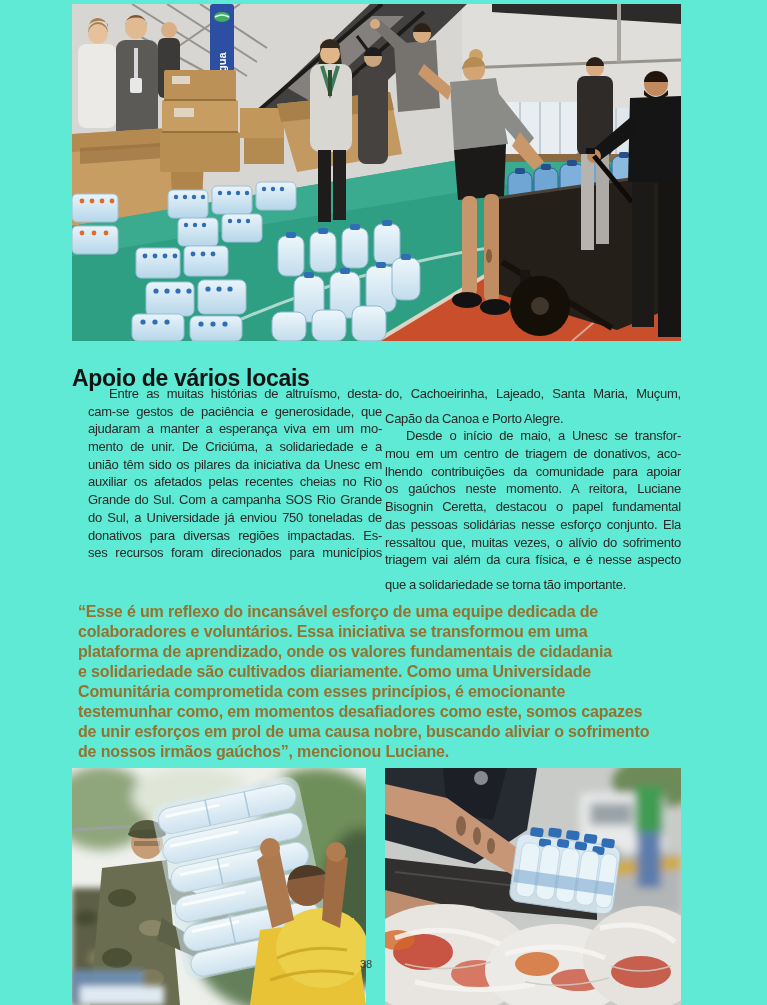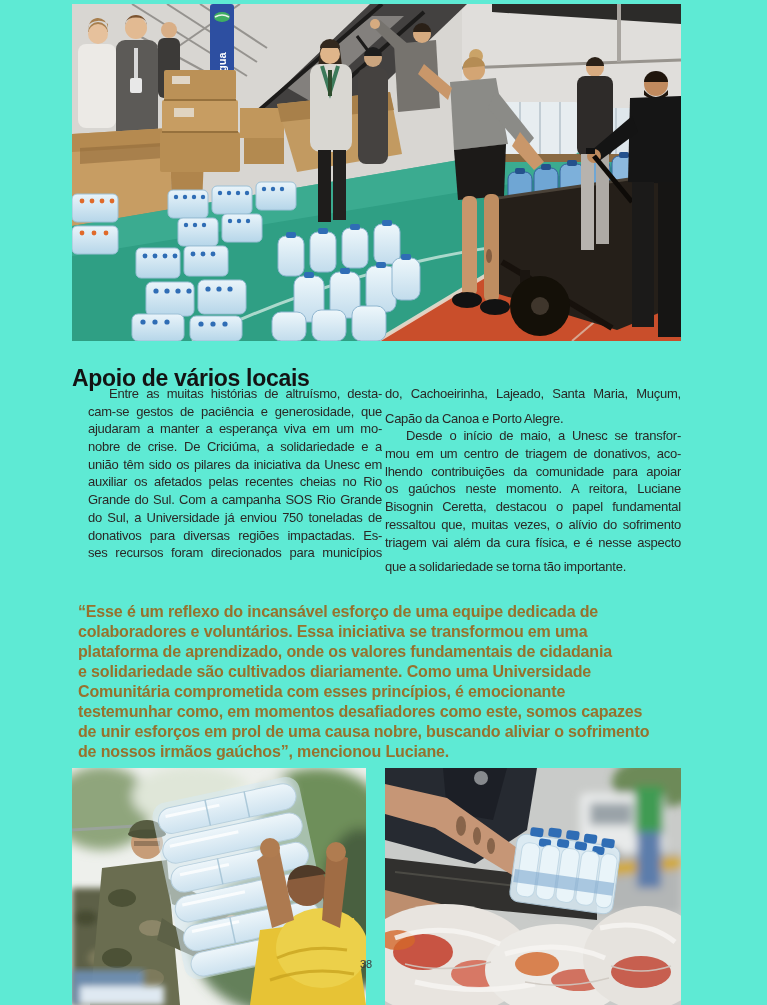--- a/index.html
+++ b/index.html
@@ -347,36 +347,37 @@
     </svg>
   </div>
 
   <h1 class="heading">Apoio de vários locais</h1>
 
   <div class="cols">
     <div class="col" id="col-0">
         <div class="bodyline indent">Entre as muitas histórias de altruísmo, desta-</div>
         <div class="bodyline">cam-se gestos de paciência e generosidade, que</div>
         <div class="bodyline">ajudaram a manter a esperança viva em um mo-</div>
-        <div class="bodyline">nobre de crise. De Criciúma, a solidariedade e a</div>
+        <div class="bodyline">mento de unir. De Criciúma, a solidariedade e a</div>
         <div class="bodyline">união têm sido os pilares da iniciativa da Unesc em</div>
         <div class="bodyline">auxiliar os afetados pelas recentes cheias no Rio</div>
         <div class="bodyline">Grande do Sul. Com a campanha SOS Rio Grande</div>
         <div class="bodyline">do Sul, a Universidade já enviou 750 toneladas de</div>
         <div class="bodyline">donativos para diversas regiões impactadas. Es-</div>
         <div class="bodyline">ses recursos foram direcionados para municípios</div>
       </div>
     <div class="col" id="col-1">
         <div class="bodyline">do, Cachoeirinha, Lajeado, Santa Maria, Muçum,</div>
         <div class="bodyline lastline">Capão da Canoa e Porto Alegre.</div>
         <div class="bodyline indent">Desde o início de maio, a Unesc se transfor-</div>
         <div class="bodyline">mou em um centro de triagem de donativos, aco-</div>
         <div class="bodyline">lhendo contribuições da comunidade para apoiar</div>
         <div class="bodyline">os gaúchos neste momento. A reitora, Luciane</div>
         <div class="bodyline">Bisognin Ceretta, destacou o papel fundamental</div>
+        <div class="bodyline">das pessoas solidárias nesse esforço conjunto. Ela</div>
         <div class="bodyline">ressaltou que, muitas vezes, o alívio do sofrimento</div>
         <div class="bodyline">triagem vai além da cura física, e é nesse aspecto</div>
         <div class="bodyline lastline">que a solidariedade se torna tão importante.</div>
       </div>
   </div>
 
   <blockquote class="quote" style="margin: 6px; color: rgb(151, 113, 45);">
       <div class="quoteline">“Esse é um reflexo do incansável esforço de uma equipe dedicada de</div>
       <div class="quoteline">colaboradores e voluntários. Essa iniciativa se transformou em uma</div>
       <div class="quoteline">plataforma de aprendizado, onde os valores fundamentais de cidadania</div>

